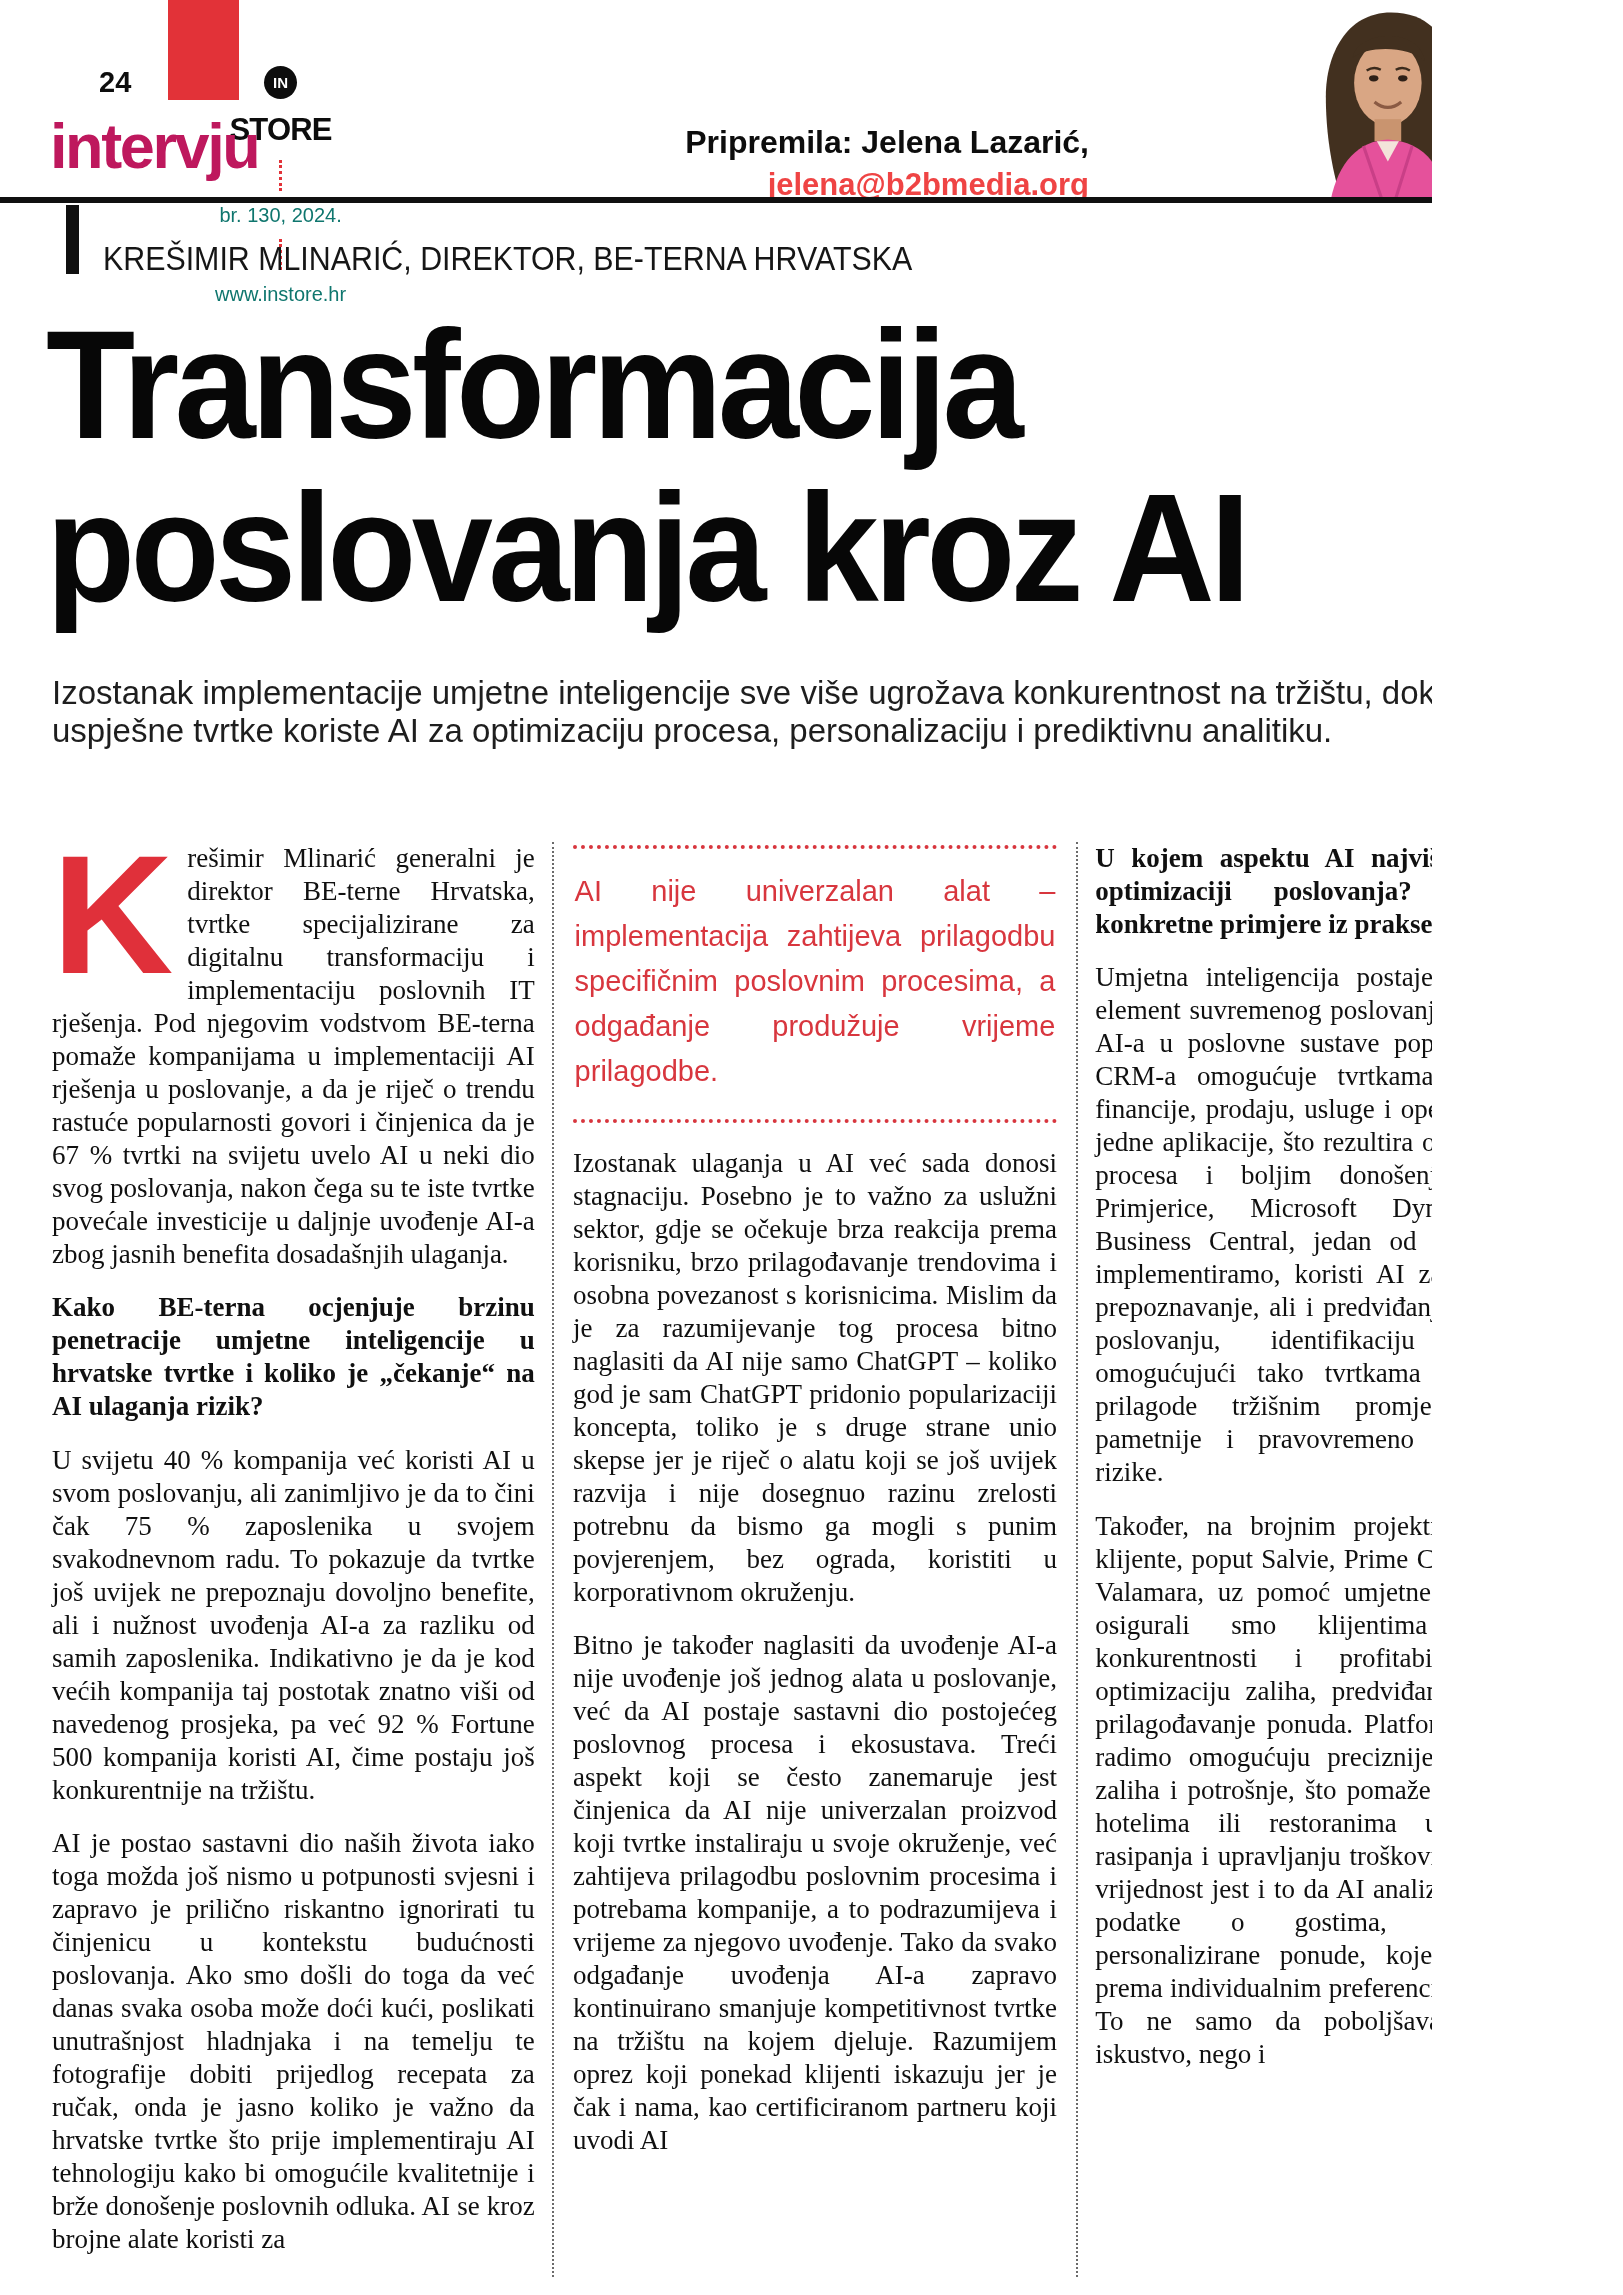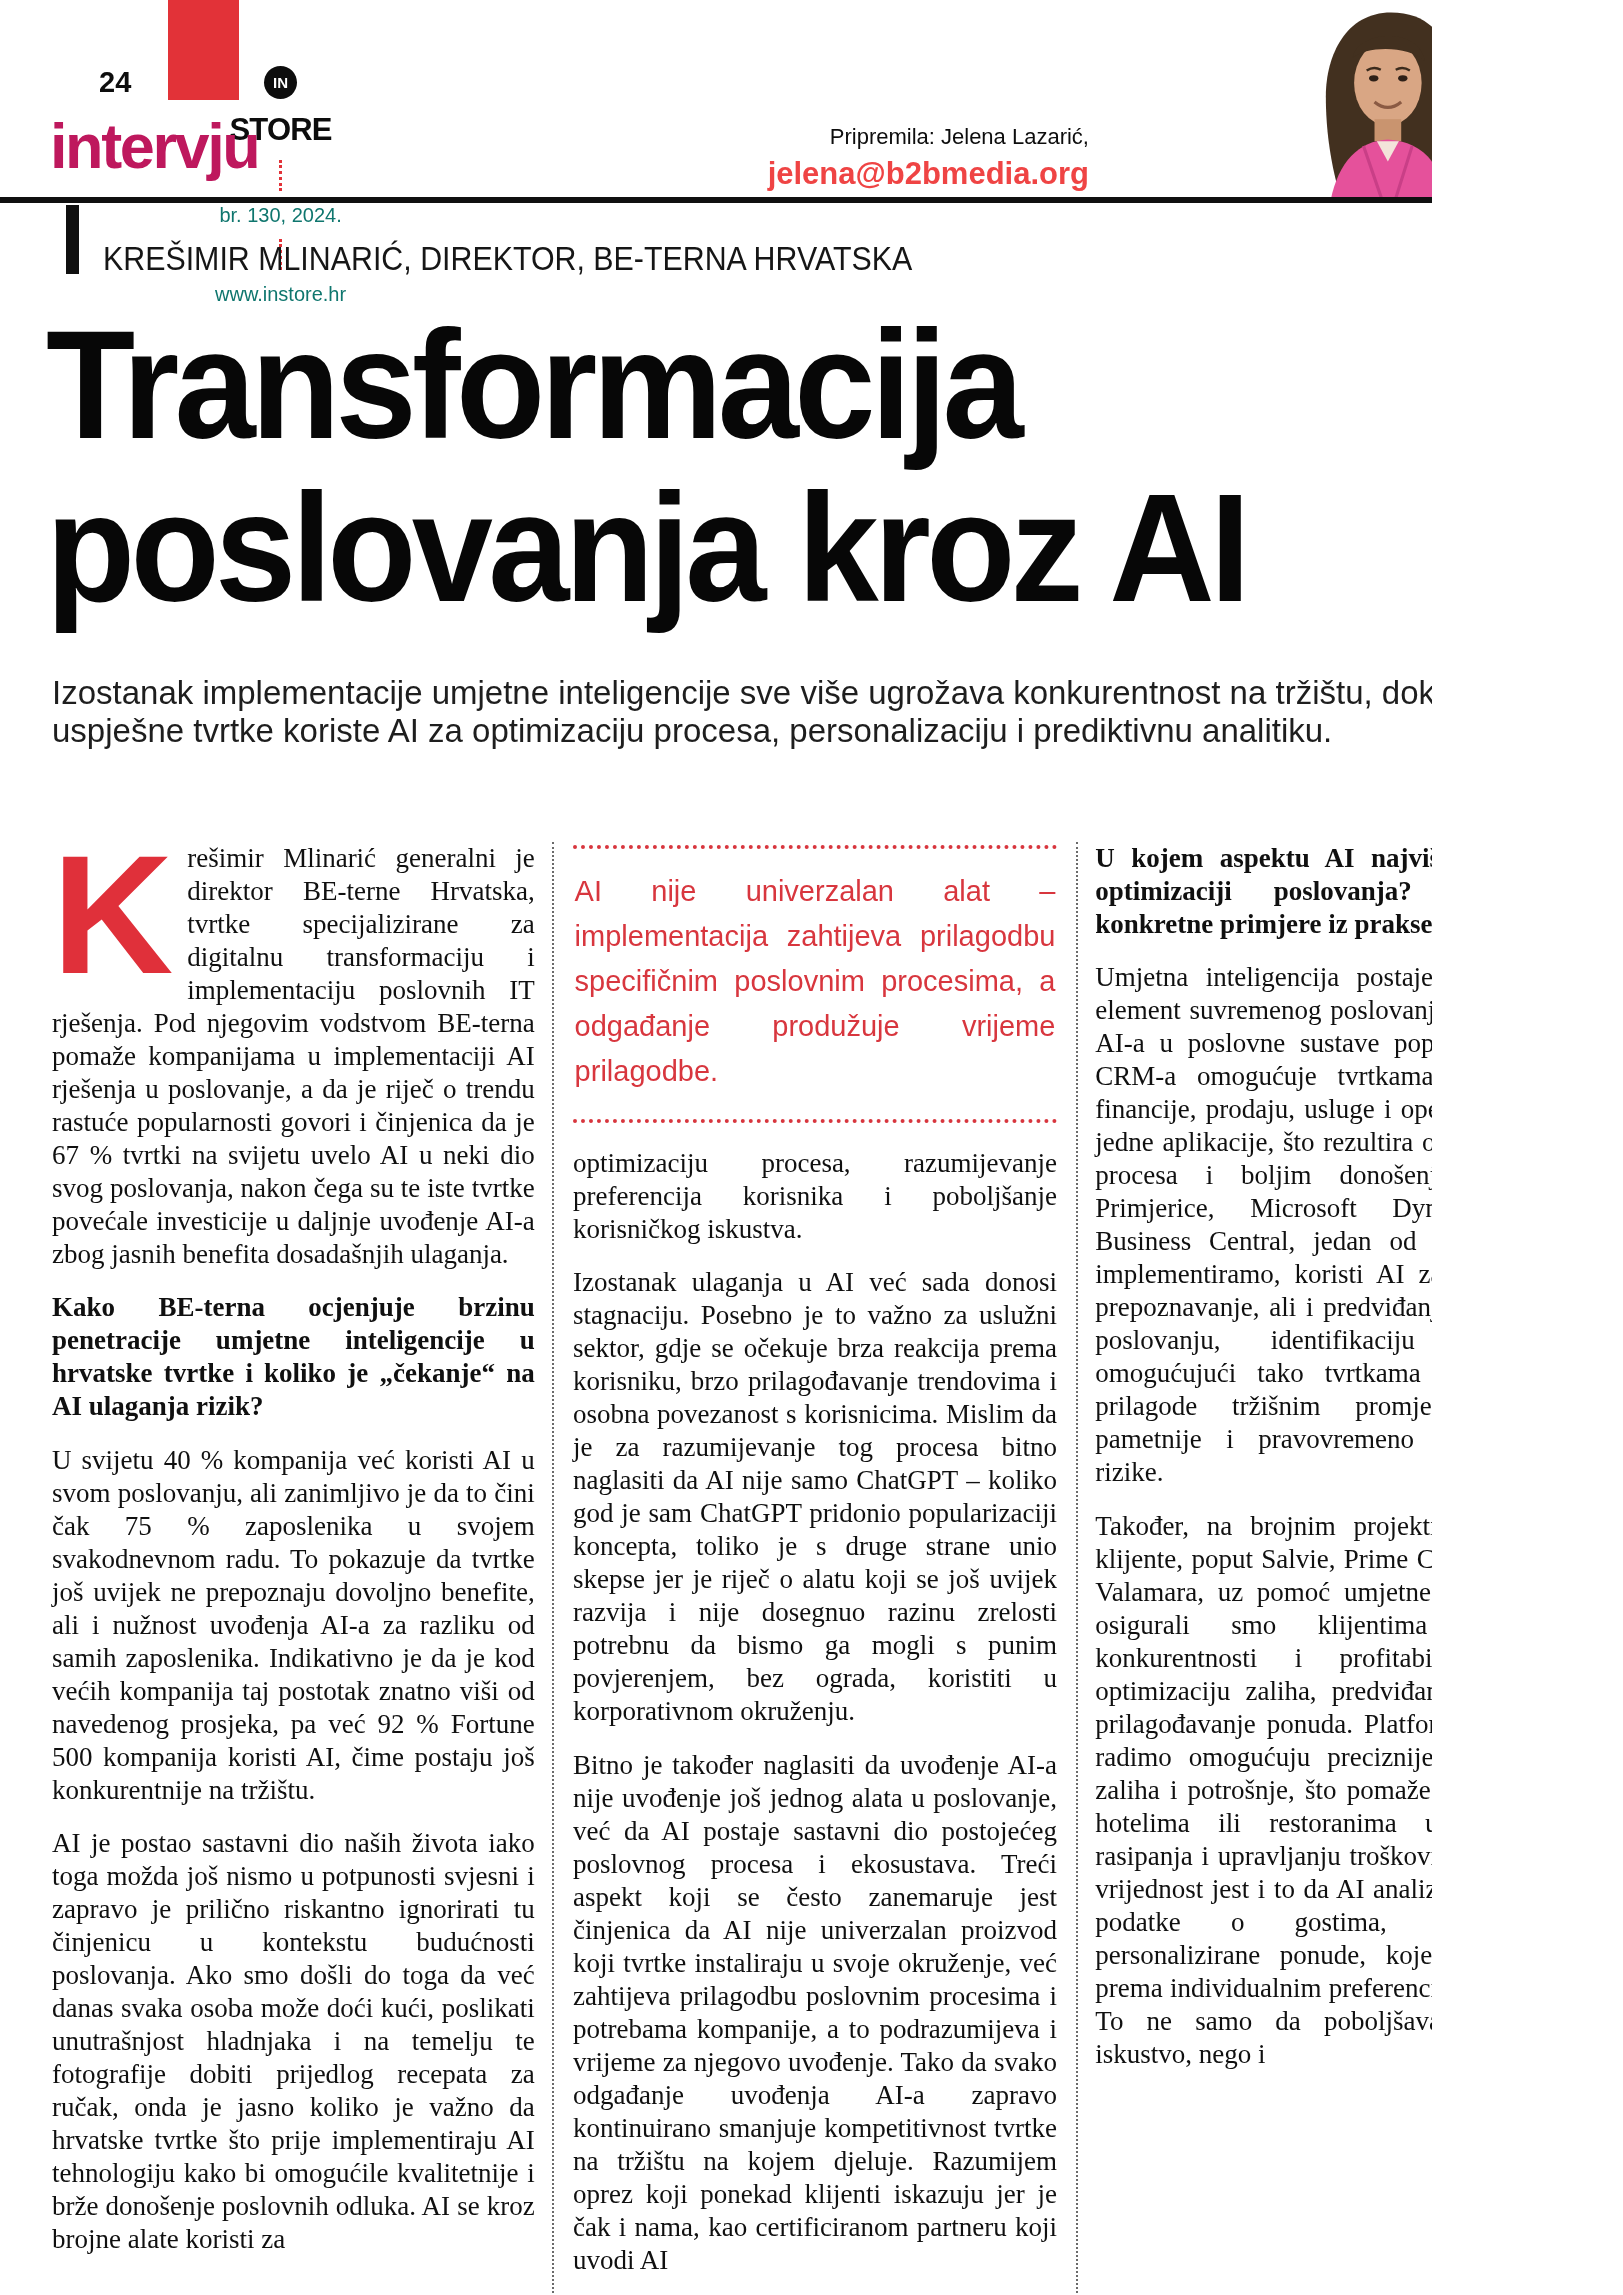--- a/index.html
+++ b/index.html
@@ -35,21 +35,21 @@
   }
   .head-meta { font-size:20px; color:#0f766e; letter-spacing:0; }
   
   .section-title {
     position:absolute; left:50px; top:110px;
     font-size:63px; font-weight:bold; color:#be185d; letter-spacing:-2.4px;
   }
   .byline {
     position:absolute; right:343px; top:124px; text-align:right; color:#0d0d0d;
   }
-  .byline .b1 { font-size:22px; font-weight:normal; }
+  .byline .b1 { font-size:32px; font-weight:bold; }
   .byline .b2 { font-size:31px; font-weight:bold; margin-top:6.3px; color:#ef4444; }
   .author-photo { position:absolute; left:1285px; top:6.3px; width:212px; height:195px; }
   .top-rule {
     position:absolute; left:0; top:197px; width:1580px; height:5.5px; background:#101010;
   }
   
   .kicker-bar {
     position:absolute; left:66px; top:205px; width:13.4px; height:69px; background:#101010;
   }
   .kicker {
@@ -149,21 +149,20 @@
 
     <div class="col col-1">
       <p><span class="dropcap">K</span><span>rešimir Mlinarić generalni je direktor BE-terne Hrvatska, tvrtke specijalizirane za digitalnu transformaciju i implementaciju poslovnih IT rješenja. Pod njegovim vodstvom BE-terna pomaže kompanijama u implementaciji AI rješenja u poslovanje, a da je riječ o trendu rastuće popularnosti govori i činjenica da je 67 % tvrtki na svijetu uvelo AI u neki dio svog poslovanja, nakon čega su te iste tvrtke povećale investicije u daljnje uvođenje AI-a zbog jasnih benefita dosadašnjih ulaganja.</span></p>
       <p class="question">Kako BE-terna ocjenjuje brzinu penetracije umjetne inteligencije u hrvatske tvrtke i koliko je „čekanje“ na AI ulaganja rizik?</p>
       <p>U svijetu 40 % kompanija već koristi AI u svom poslovanju, ali zanimljivo je da to čini čak 75 % zaposlenika u svojem svakodnevnom radu. To pokazuje da tvrtke još uvijek ne prepoznaju dovoljno benefite, ali i nužnost uvođenja AI-a za razliku od samih zaposlenika. Indikativno je da je kod većih kompanija taj postotak znatno viši od navedenog prosjeka, pa već 92 % Fortune 500 kompanija koristi AI, čime postaju još konkurentnije na tržištu.</p>
       <p>AI je postao sastavni dio naših života iako toga možda još nismo u potpunosti svjesni i zapravo je prilično riskantno ignorirati tu činjenicu u kontekstu budućnosti poslovanja. Ako smo došli do toga da već danas svaka osoba može doći kući, poslikati unutrašnjost hladnjaka i na temelju te fotografije dobiti prijedlog recepata za ručak, onda je jasno koliko je važno da hrvatske tvrtke što prije implementiraju AI tehnologiju kako bi omogućile kvalitetnije i brže donošenje poslovnih odluka. AI se kroz brojne alate koristi za</p>
     </div>
 
     <div class="col col-2">
       <div class="pull-quote">AI nije univerzalan alat – implementacija zahtijeva prilagodbu specifičnim poslovnim procesima, a odgađanje produžuje vrijeme prilagodbe.</div>
-      <p>optimizaciju procesa, razumijevanje preferencija korisnika i poboljšanje korisničkog iskustva.</p>
       <p>Izostanak ulaganja u AI već sada donosi stagnaciju. Posebno je to važno za uslužni sektor, gdje se očekuje brza reakcija prema korisniku, brzo prilagođavanje trendovima i osobna povezanost s korisnicima. Mislim da je za razumijevanje tog procesa bitno naglasiti da AI nije samo ChatGPT – koliko god je sam ChatGPT pridonio popularizaciji koncepta, toliko je s druge strane unio skepse jer je riječ o alatu koji se još uvijek razvija i nije dosegnuo razinu zrelosti potrebnu da bismo ga mogli s punim povjerenjem, bez ograda, koristiti u korporativnom okruženju.</p>
       <p>Bitno je također naglasiti da uvođenje AI-a nije uvođenje još jednog alata u poslovanje, već da AI postaje sastavni dio postojećeg poslovnog procesa i ekosustava. Treći aspekt koji se često zanemaruje jest činjenica da AI nije univerzalan proizvod koji tvrtke instaliraju u svoje okruženje, već zahtijeva prilagodbu poslovnim procesima i potrebama kompanije, a to podrazumijeva i vrijeme za njegovo uvođenje. Tako da svako odgađanje uvođenja AI-a zapravo kontinuirano smanjuje kompetitivnost tvrtke na tržištu na kojem djeluje. Razumijem oprez koji ponekad klijenti iskazuju jer je čak i nama, kao certificiranom partneru koji uvodi AI</p>
     </div>
 
     <div class="col col-3">
       <p class="question">U kojem aspektu AI najviše pridonosi optimizaciji poslovanja? Imate li konkretne primjere iz prakse?</p>
       <p>Umjetna inteligencija postaje neizostavan element suvremenog poslovanja. Integracija AI-a u poslovne sustave poput ERP-a ili CRM-a omogućuje tvrtkama da povežu financije, prodaju, usluge i operacije unutar jedne aplikacije, što rezultira optimizacijom procesa i boljim donošenjem odluka. Primjerice, Microsoft Dynamics 365 Business Central, jedan od sustava koje implementiramo, koristi AI za kvalitetnije prepoznavanje, ali i predviđanje trendova u poslovanju, identifikaciju anomalija, omogućujući tako tvrtkama da se brže prilagode tržišnim promjenama, rade pametnije i pravovremeno identificiraju rizike.</p>
       <p>Također, na brojnim projektima za naše klijente, poput Salvie, Prime Commercea ili Valamara, uz pomoć umjetne inteligencije osigurali smo klijentima povećanje konkurentnosti i profitabilnosti kroz optimizaciju zaliha, predviđanje potreba i prilagođavanje ponuda. Platforme s kojima radimo omogućuju preciznije predviđanje zaliha i potrošnje, što pomaže maloprodaji, hotelima ili restoranima u smanjenju rasipanja i upravljanju troškovima. Dodatna vrijednost jest i to da AI analizira povijesne podatke o gostima, omogućujući personalizirane ponude, koje se kreiraju prema individualnim preferencijama gostiju. To ne samo da poboljšava korisničko iskustvo, nego i</p>
     </div>
 

